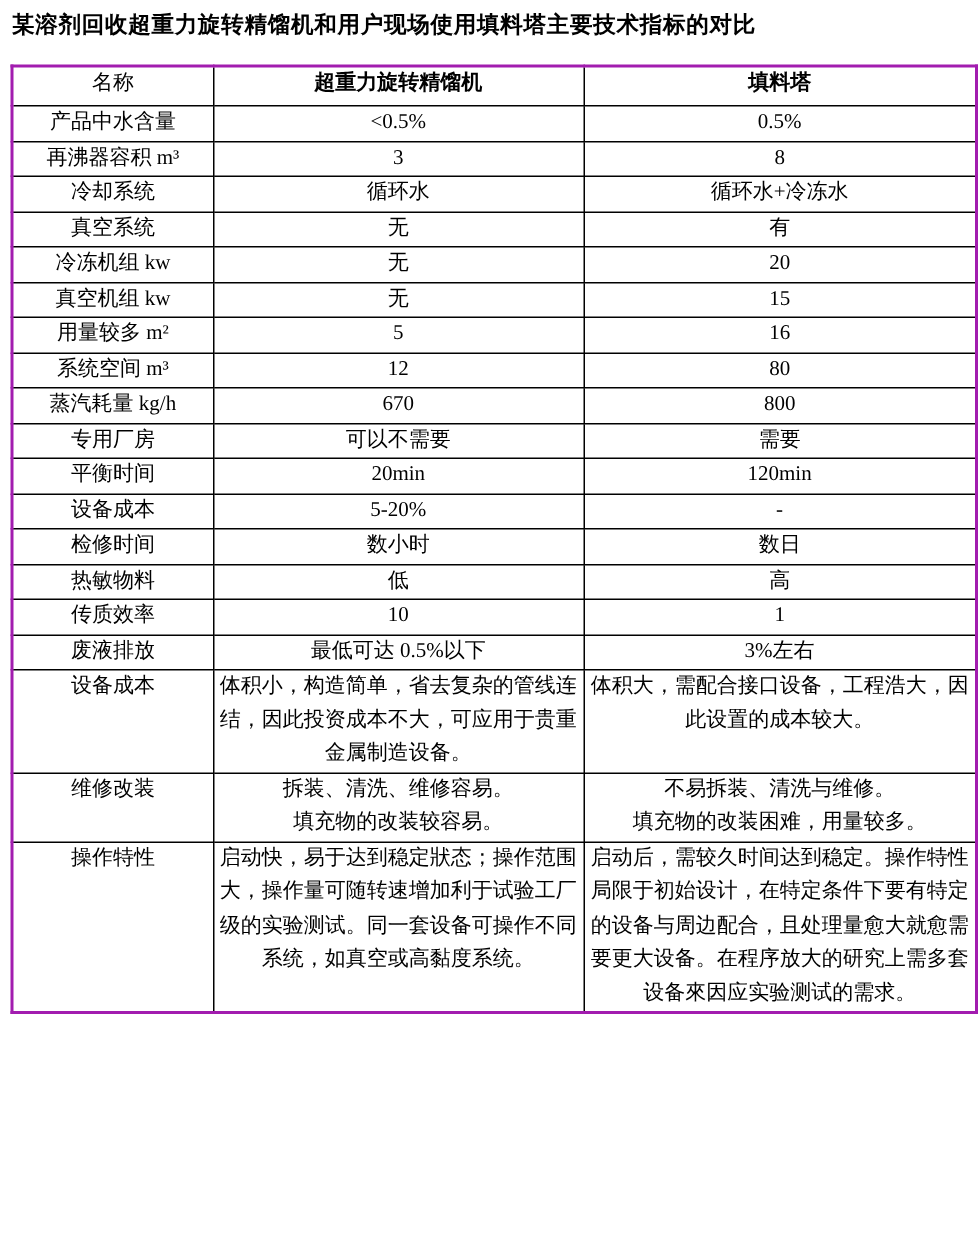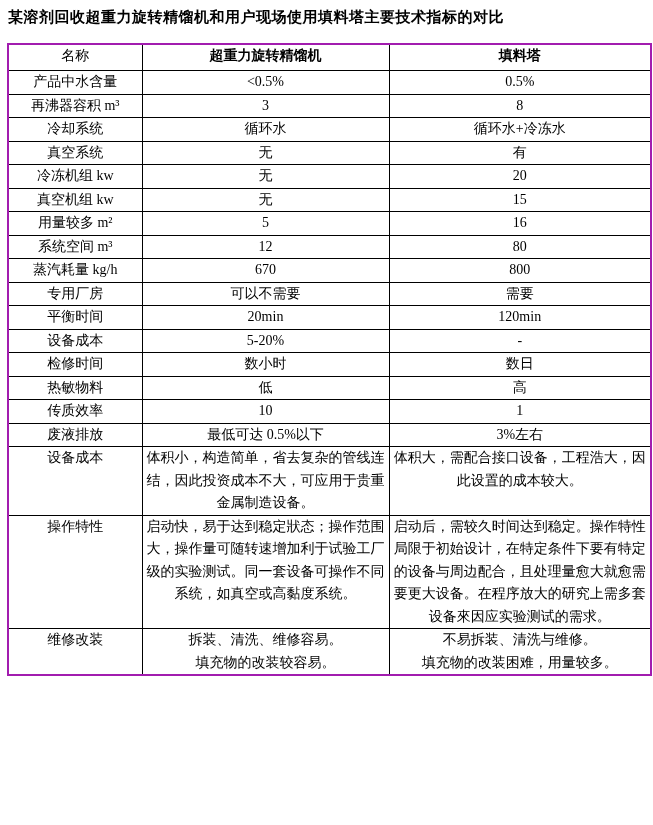--- a/index.html
+++ b/index.html
@@ -147,26 +147,26 @@
         <td>废液排放</td>
         <td>最低可达 0.5%以下</td>
         <td>3%左右</td>
       </tr>
       <tr>
         <td>设备成本</td>
         <td>体积小，构造简单，省去复杂的管线连结，因此投资成本不大，可应用于贵重金属制造设备。</td>
         <td>体积大，需配合接口设备，工程浩大，因此设置的成本较大。</td>
       </tr>
       <tr>
-        <td>操作特性</td>
-        <td>启动快，易于达到稳定狀态；操作范围大，操作量可随转速增加利于试验工厂级的实验测试。同一套设备可操作不同系统，如真空或高黏度系统。</td>
-        <td>启动后，需较久时间达到稳定。操作特性局限于初始设计，在特定条件下要有特定的设备与周边配合，且处理量愈大就愈需要更大设备。在程序放大的研究上需多套设备來因应实验测试的需求。</td>
-      </tr>
-      <tr>
         <td>维修改装</td>
         <td>拆装、清洗、维修容易。
 填充物的改装较容易。</td>
         <td>不易拆装、清洗与维修。
 填充物的改装困难，用量较多。</td>
       </tr>
+      <tr>
+        <td>操作特性</td>
+        <td>启动快，易于达到稳定狀态；操作范围大，操作量可随转速增加利于试验工厂级的实验测试。同一套设备可操作不同系统，如真空或高黏度系统。</td>
+        <td>启动后，需较久时间达到稳定。操作特性局限于初始设计，在特定条件下要有特定的设备与周边配合，且处理量愈大就愈需要更大设备。在程序放大的研究上需多套设备來因应实验测试的需求。</td>
+      </tr>
     </tbody>
   </table>
 </div>
 
 </body></html>

